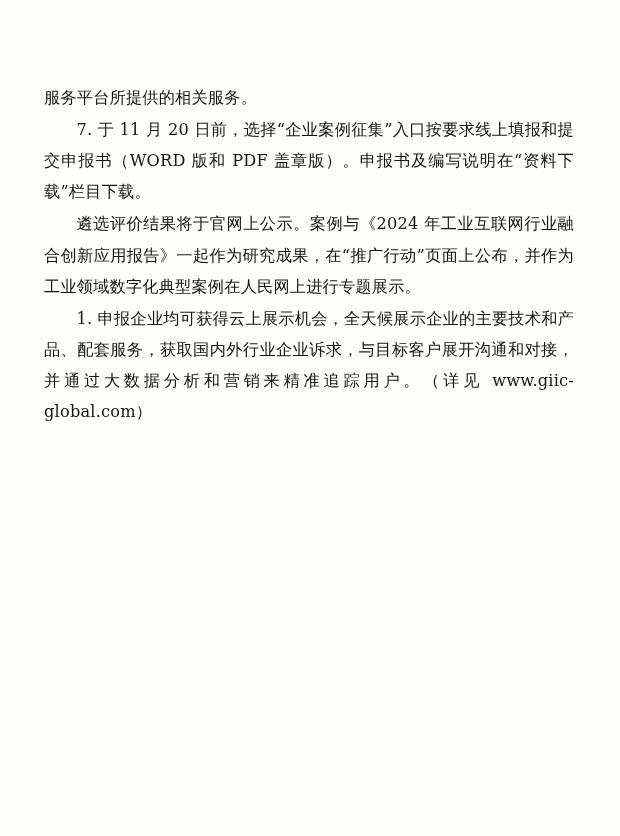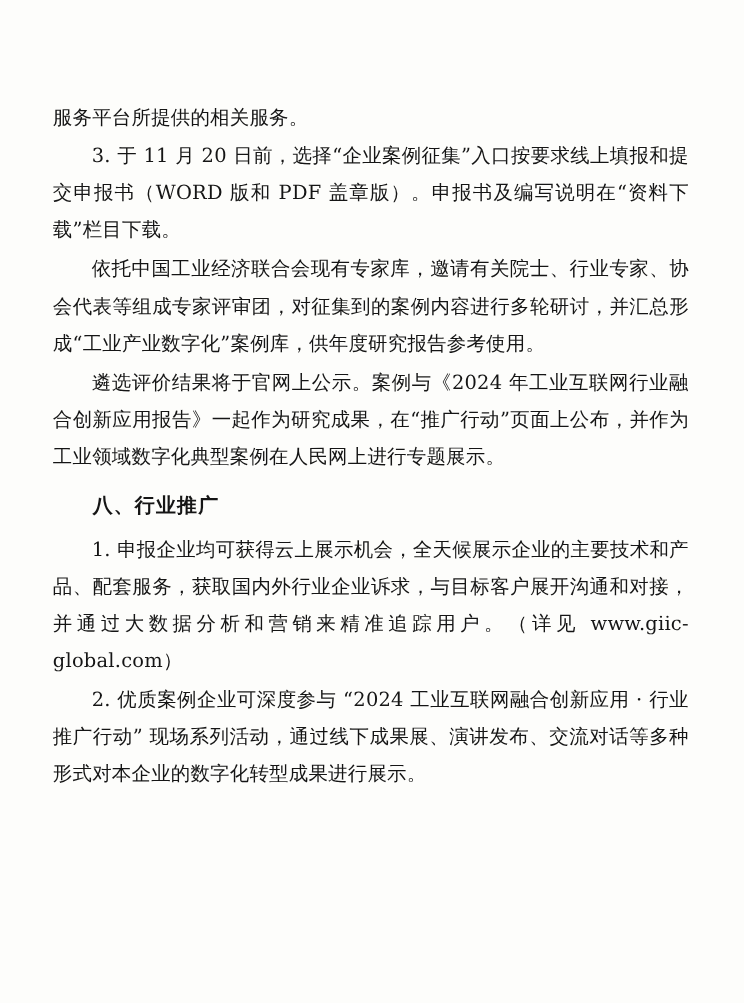--- a/index.html
+++ b/index.html
@@ -60,31 +60,28 @@
 </style>
 </head>
 <body>
 
 <div class="page">
 
   <div class="body-text">
 
     <p class="para noindent">服务平台所提供的相关服务。</p>
 
-    <p class="para">3. 于 11 月 20 日前，选择“企业案例征集”入口按要求线上填报和提交申报书（WORD 版和 PDF 盖章版）。申报书及编写说明在“资料下载”栏目下载。</p>
+    <p class="para">7. 于 11 月 20 日前，选择“企业案例征集”入口按要求线上填报和提交申报书（WORD 版和 PDF 盖章版）。申报书及编写说明在“资料下载”栏目下载。</p>
 
 
-    <p class="para">依托中国工业经济联合会现有专家库，邀请有关院士、行业专家、协会代表等组成专家评审团，对征集到的案例内容进行多轮研讨，并汇总形成“工业产业数字化”案例库，供年度研究报告参考使用。</p>
 
     <p class="para">遴选评价结果将于官网上公示。案例与《2024 年工业互联网行业融合创新应用报告》一起作为研究成果，在“推广行动”页面上公布，并作为工业领域数字化典型案例在人民网上进行专题展示。</p>
 
-    <h2 class="section">八、行业推广</h2>
 
     <p class="para">1. 申报企业均可获得云上展示机会，全天候展示企业的主要技术和产品、配套服务，获取国内外行业企业诉求，与目标客户展开沟通和对接，并通过大数据分析和营销来精准追踪用户。（详见 www.giic-global.com）</p>
 
-    <p class="para">2. 优质案例企业可深度参与 “2024 工业互联网融合创新应用 · 行业推广行动” 现场系列活动，通过线下成果展、演讲发布、交流对话等多种形式对本企业的数字化转型成果进行展示。</p>
 
 
   </div>
 
   <div class="page-number">5</div>
 
 </div>
 
 </body></html>

